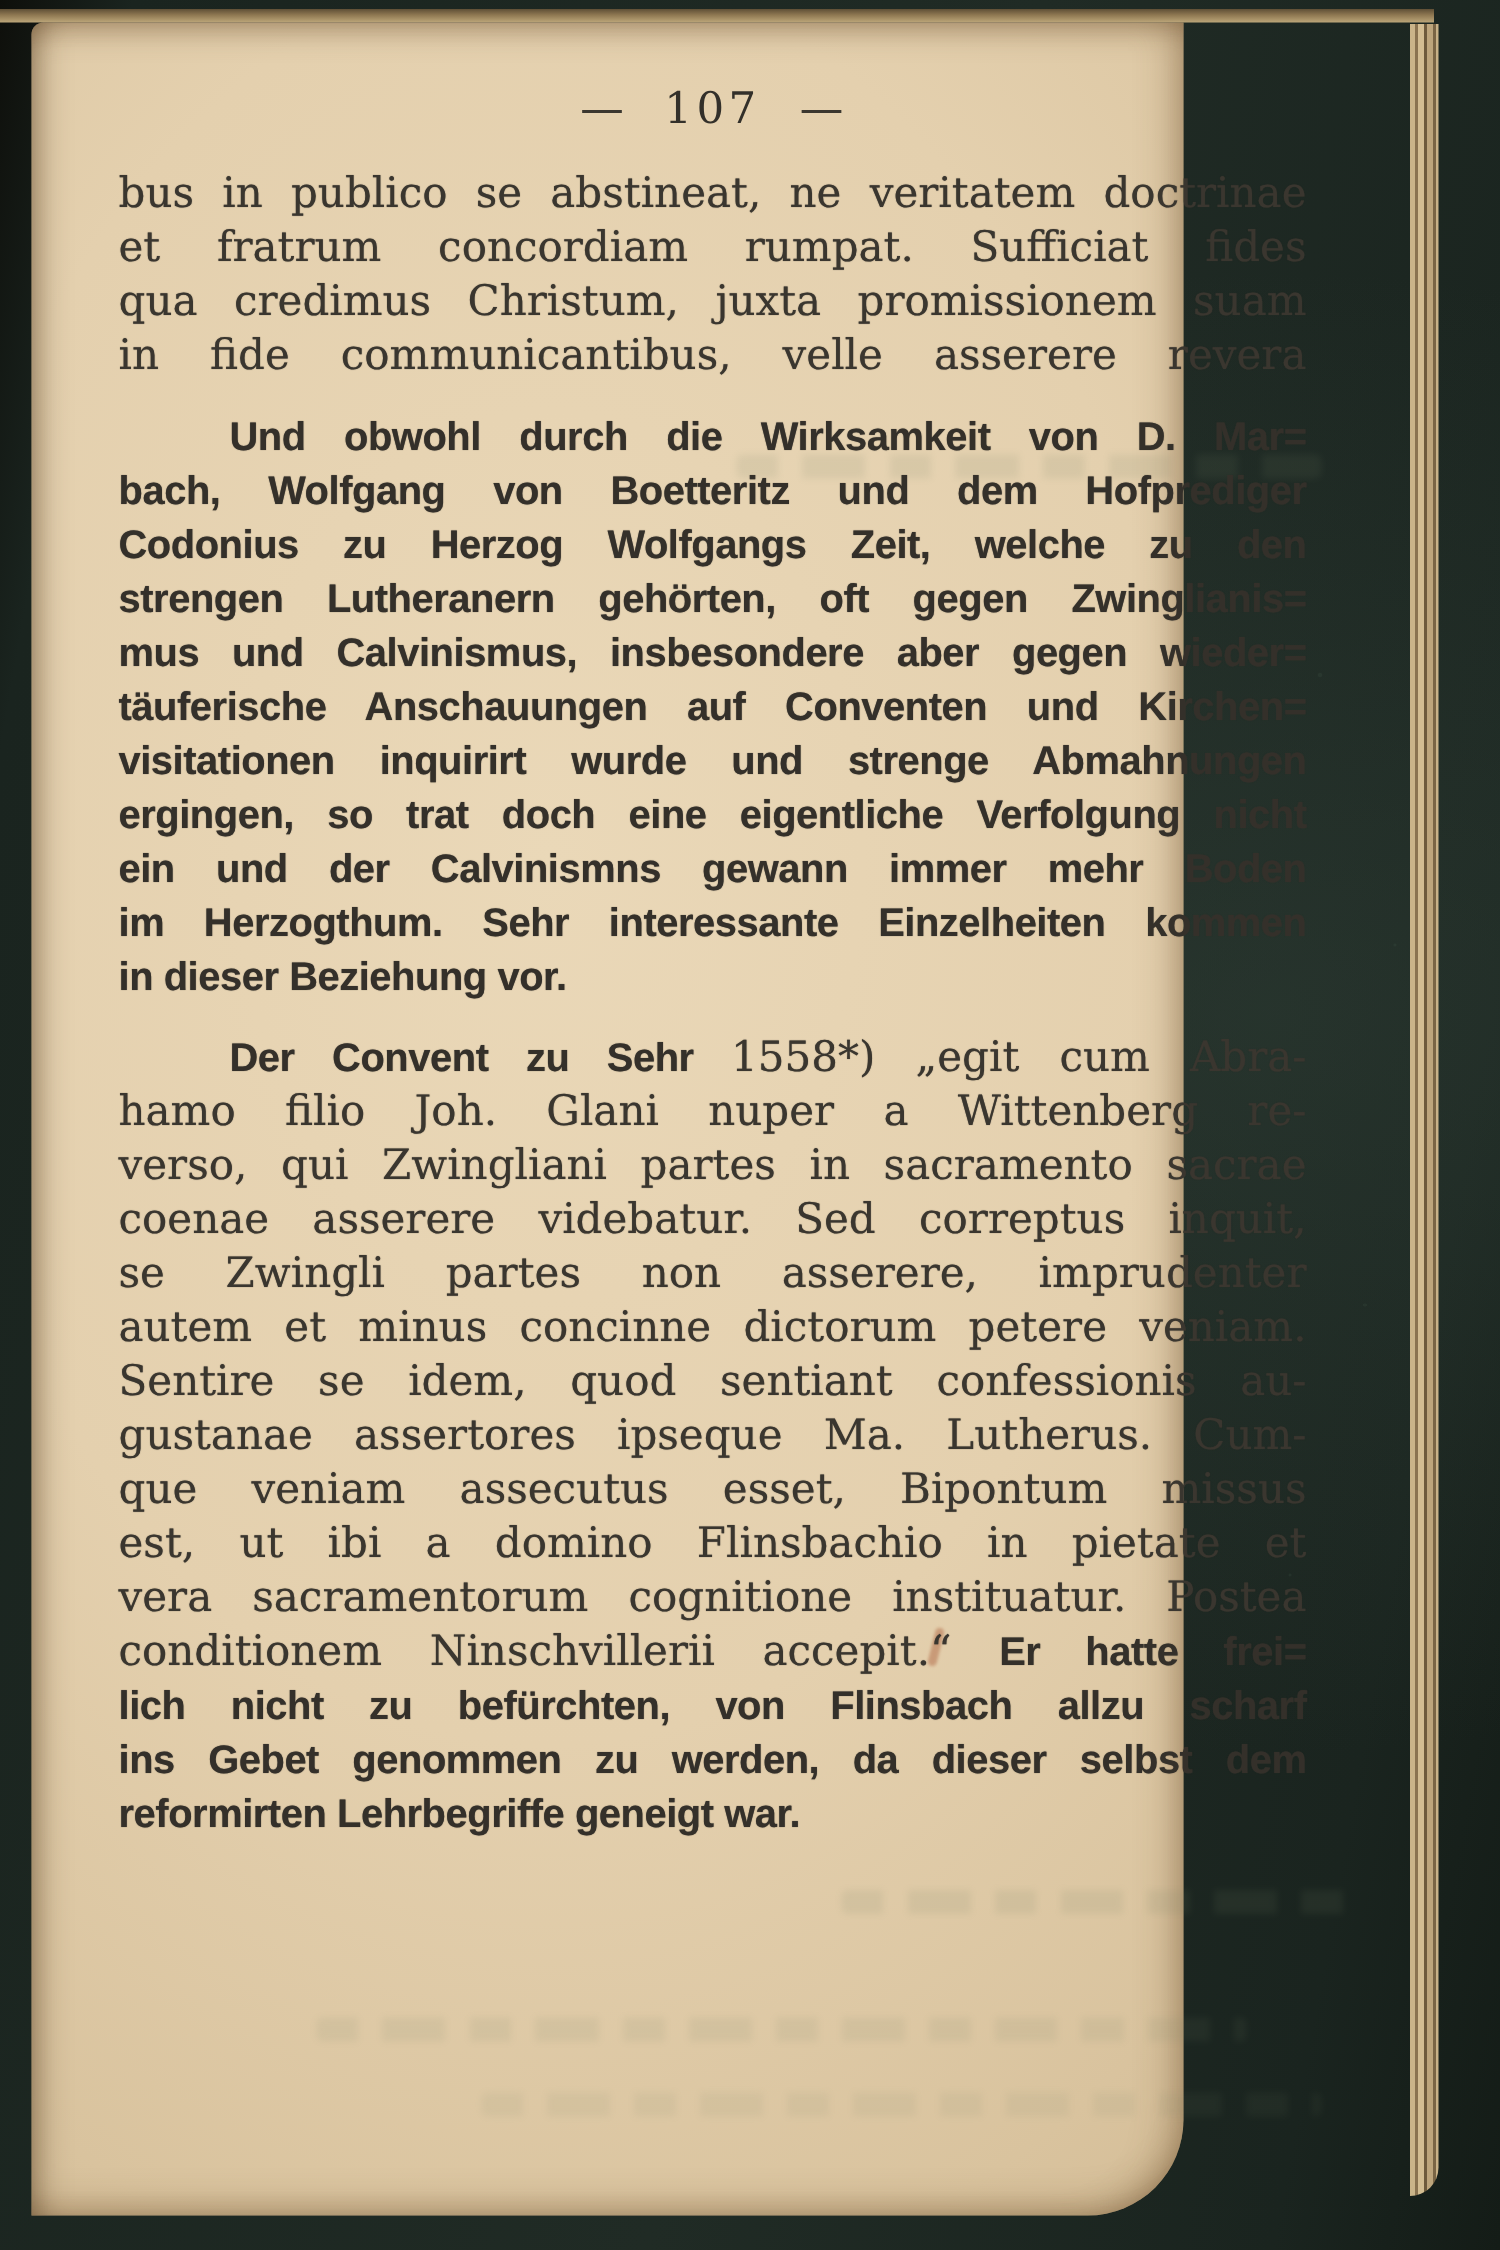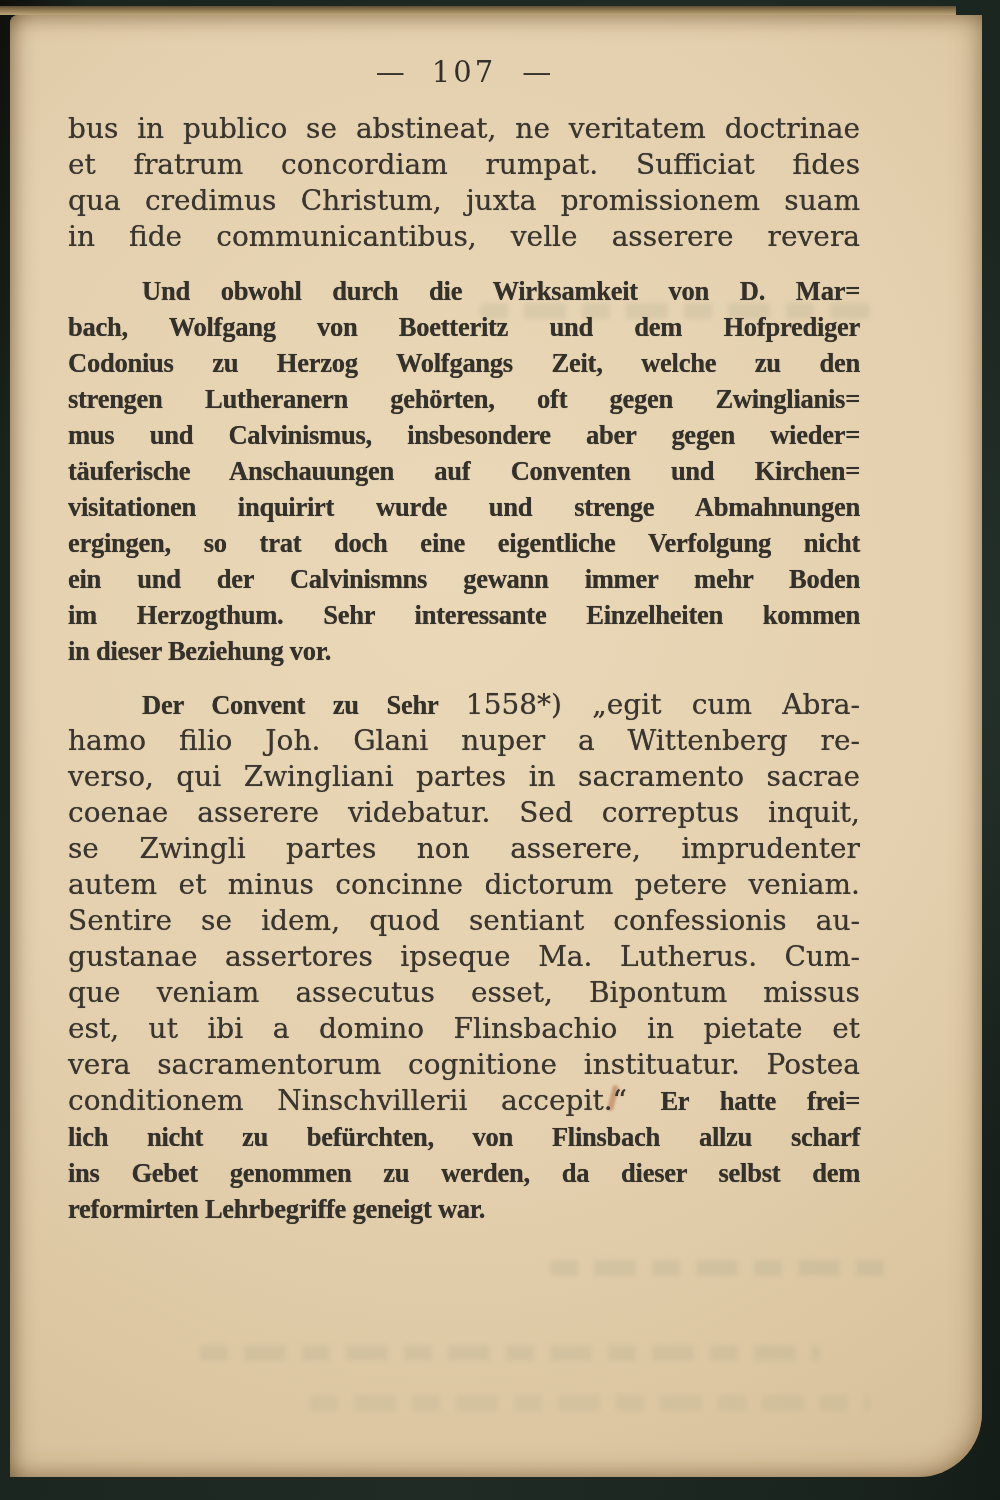--- a/index.html
+++ b/index.html
@@ -37,21 +37,21 @@
   .edge-stack {
     position: absolute; left: 940px; top: 16px; width: 19px; height: 1448px;
     border-bottom-right-radius: 46px;
     background: repeating-linear-gradient(90deg,
       #cab489 0 3px, #8a7350 3px 5px, #d3bd92 5px 9px,
       #6e5a3c 9px 11px, #bda57c 11px 15px, #7a6545 15px 17px, #c9b288 17px 19px);
   }
 
   
   .sheet {
-    position: absolute; left: 10px; top: 15px; width: 972px; height: 1462px;
+    position: absolute; left: 21px; top: 15px; width: 768px; height: 1462px;
     border-top-left-radius: 8px;
     border-bottom-right-radius: 64px;
     background:
       radial-gradient(120% 90% at 45% 38%, #ead8b8 0%, #e4d0ae 45%, #d9c39e 74%, #ccb38c 100%);
     box-shadow:
       inset 16px 0 22px -13px rgba(70,45,20,.5),
       inset -18px 0 28px -14px rgba(95,65,32,.42),
       inset 0 16px 22px -13px rgba(105,72,36,.45),
       inset 0 -18px 26px -15px rgba(105,72,36,.4);
   }
@@ -70,21 +70,21 @@
     position: absolute; left: 58px; top: 96px; width: 792px;
     font-size: 28px; line-height: 36px; color: #3a362f;
     text-shadow: 0 0 0.7px rgba(58,54,47,.75);
   }
   .para { margin: 0 0 18px 0; }
   .line { text-align: justify; text-align-last: justify; white-space: normal; }
   .line.end { text-align-last: left; }
   .line.indent { padding-left: 74px; }
   .ant { font-family: "DejaVu Serif", serif; }
   .frak { 
-    font-family: Liberation Serif, serif;
+    font-family: Liberation Sans, sans-serif;
     font-weight: bold; font-size: 0.95em; letter-spacing: -0.3px; color: #34302a;
   }
 
   
   .ghost {
     position: absolute; opacity: .14; filter: blur(2.5px);
     background: repeating-linear-gradient(90deg,
       rgba(116,128,100,.85) 0 28px, transparent 28px 44px,
       rgba(116,128,100,.85) 44px 86px, transparent 86px 102px);
     border-radius: 4px;

